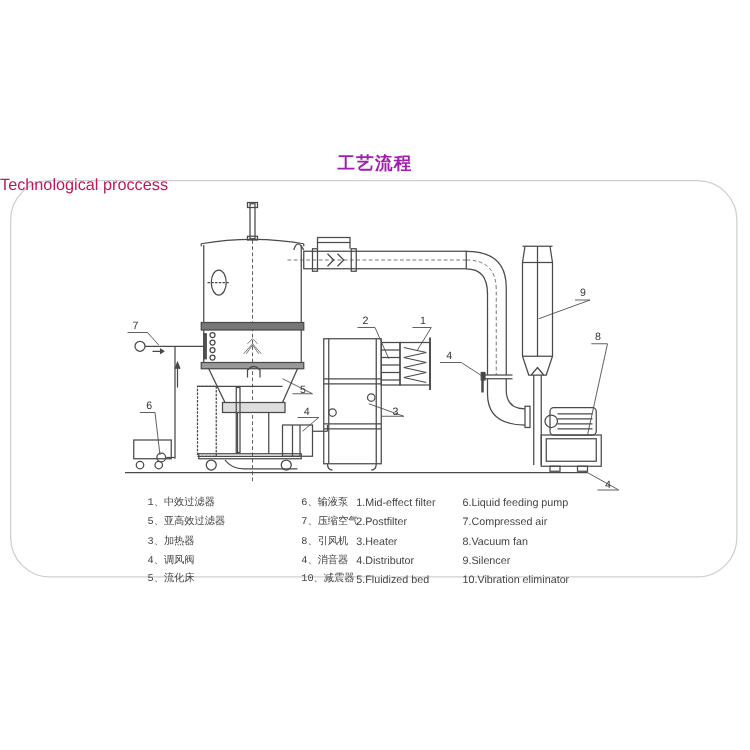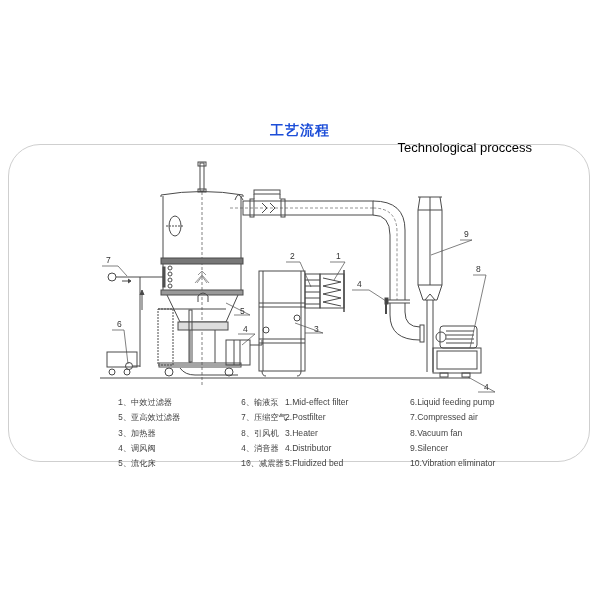--- a/index.html
+++ b/index.html
@@ -1,19 +1,19 @@
 <!DOCTYPE html>
 <html><head>
 <meta charset="utf-8">
 <style>
   html, body { margin:0; padding:0; background:#ffffff; }
   body { width:600px; height:600px; position:relative; overflow:hidden; font-family:"DejaVu Sans", sans-serif; }
   .frame { position:absolute; left:8px; top:144px; width:582px; height:318px; border:1.5px solid #cfcfcf; border-radius:32px; box-sizing:border-box; }
-  .title-cn { position:absolute; left:0; width:600px; top:122px; text-align:center; color:#1d4ed8; font-size:14px; font-weight:bold; letter-spacing:1px; }
-  .title-en { position:absolute; left:0; width:532px; top:140px; text-align:right; color:#000000; font-size:13px; font-family:"Liberation Sans", sans-serif; }
+  .title-cn { position:absolute; left:0; width:600px; top:122px; text-align:center; color:#a21caf; font-size:14px; font-weight:bold; letter-spacing:1px; }
+  .title-en { position:absolute; left:0; width:532px; top:140px; text-align:left; color:#be185d; font-size:13px; font-family:"Liberation Sans", sans-serif; }
   svg.diagram { position:absolute; left:0; top:0; }
   .legend { position:absolute; font-size:8.2px; color:#444; line-height:15.3px; font-family:Liberation Mono, monospace; }
   .legend div { white-space:nowrap; }
   .legend.en { font-family:Liberation Sans, sans-serif; font-size:8.6px; }
   .num { position:absolute; font-size:8.5px; color:#333; font-family:"Liberation Sans", sans-serif; }
 </style>
 </head>
 <body>
 
 <div class="frame"></div>
@@ -215,19 +215,19 @@
   <div>4、消音器</div>
   <div>10、减震器</div>
 </div>
 <div class="legend en" style="left:285px;top:395px;">
   <div>1.Mid-effect filter</div>
   <div>2.Postfilter</div>
   <div>3.Heater</div>
   <div>4.Distributor</div>
   <div>5.Fluidized bed</div>
 </div>
-<div class="legend en" style="left:370px;top:395px;margin-left:40px;">
+<div class="legend en" style="left:370px;top:395px;">
   <div>6.Liquid feeding pump</div>
   <div>7.Compressed air</div>
   <div>8.Vacuum fan</div>
   <div>9.Silencer</div>
   <div>10.Vibration eliminator</div>
 </div>
 
 </body></html>

